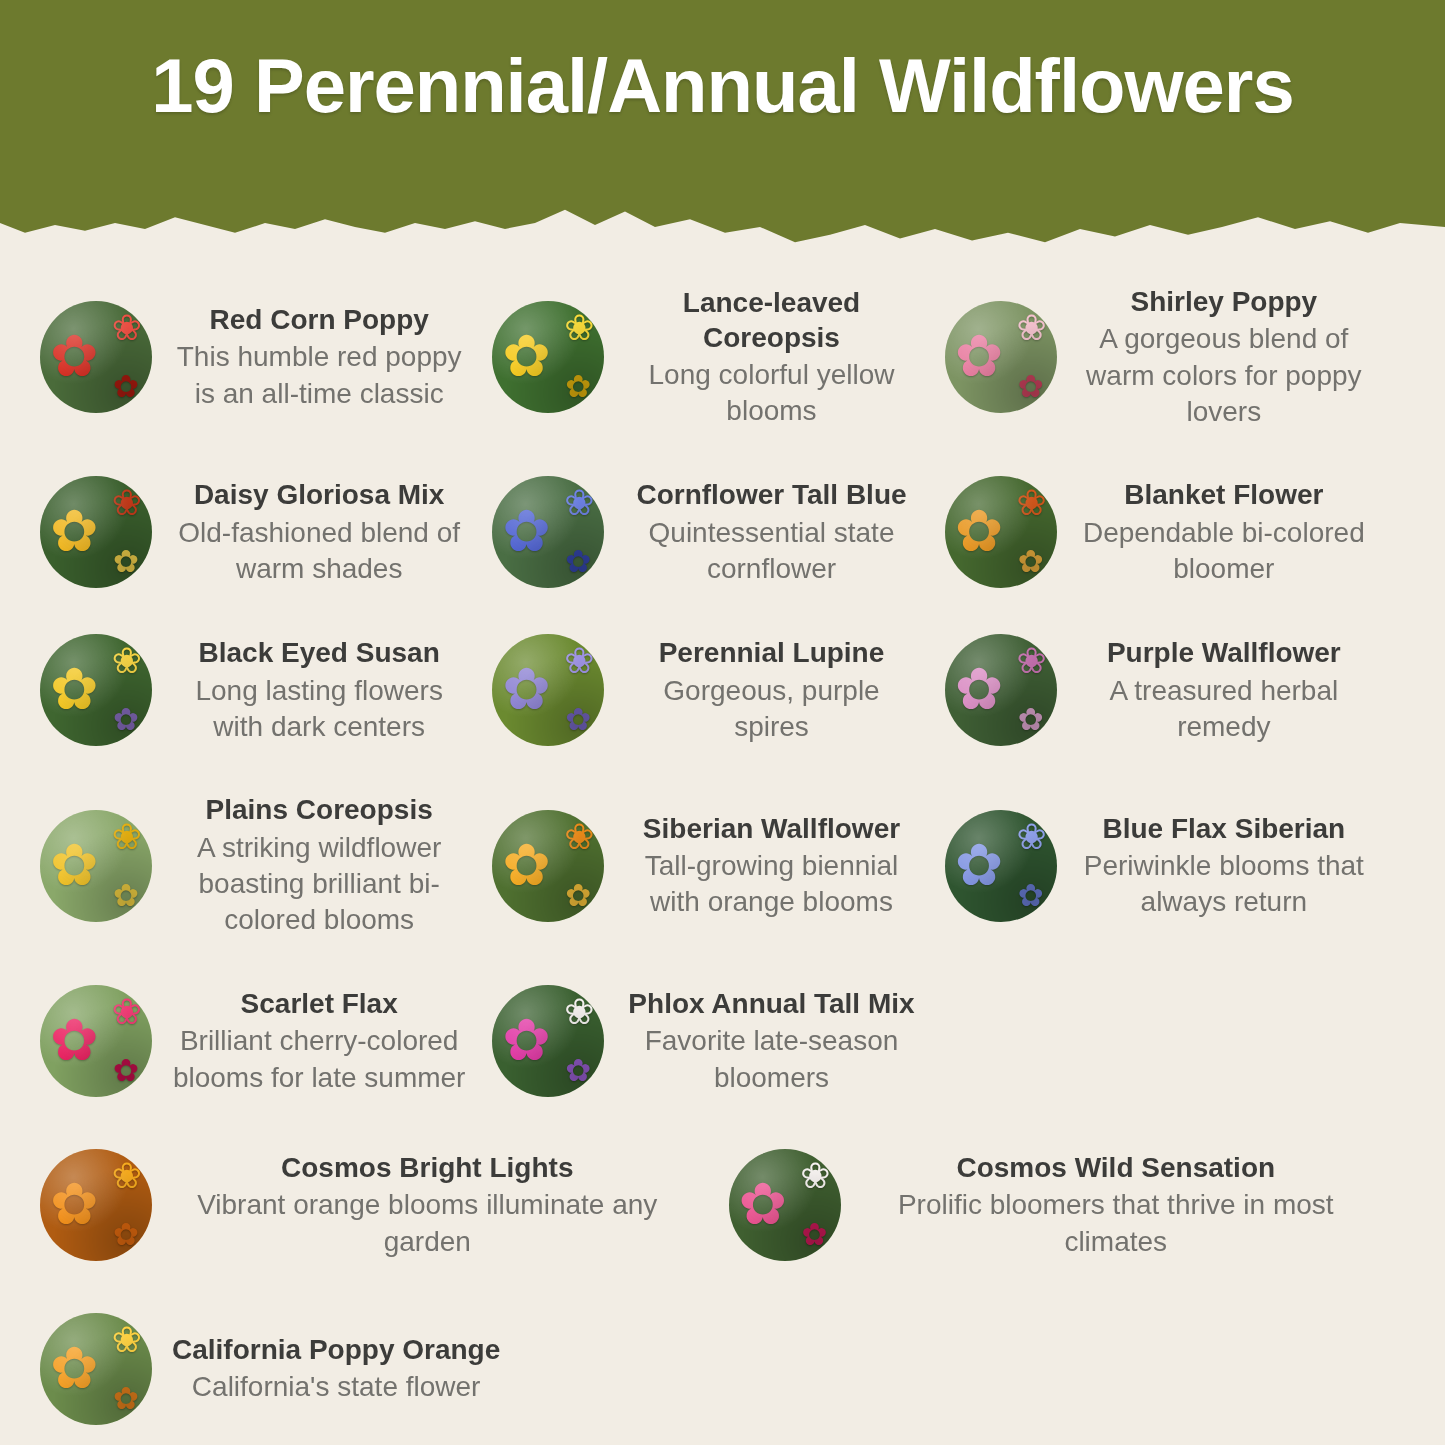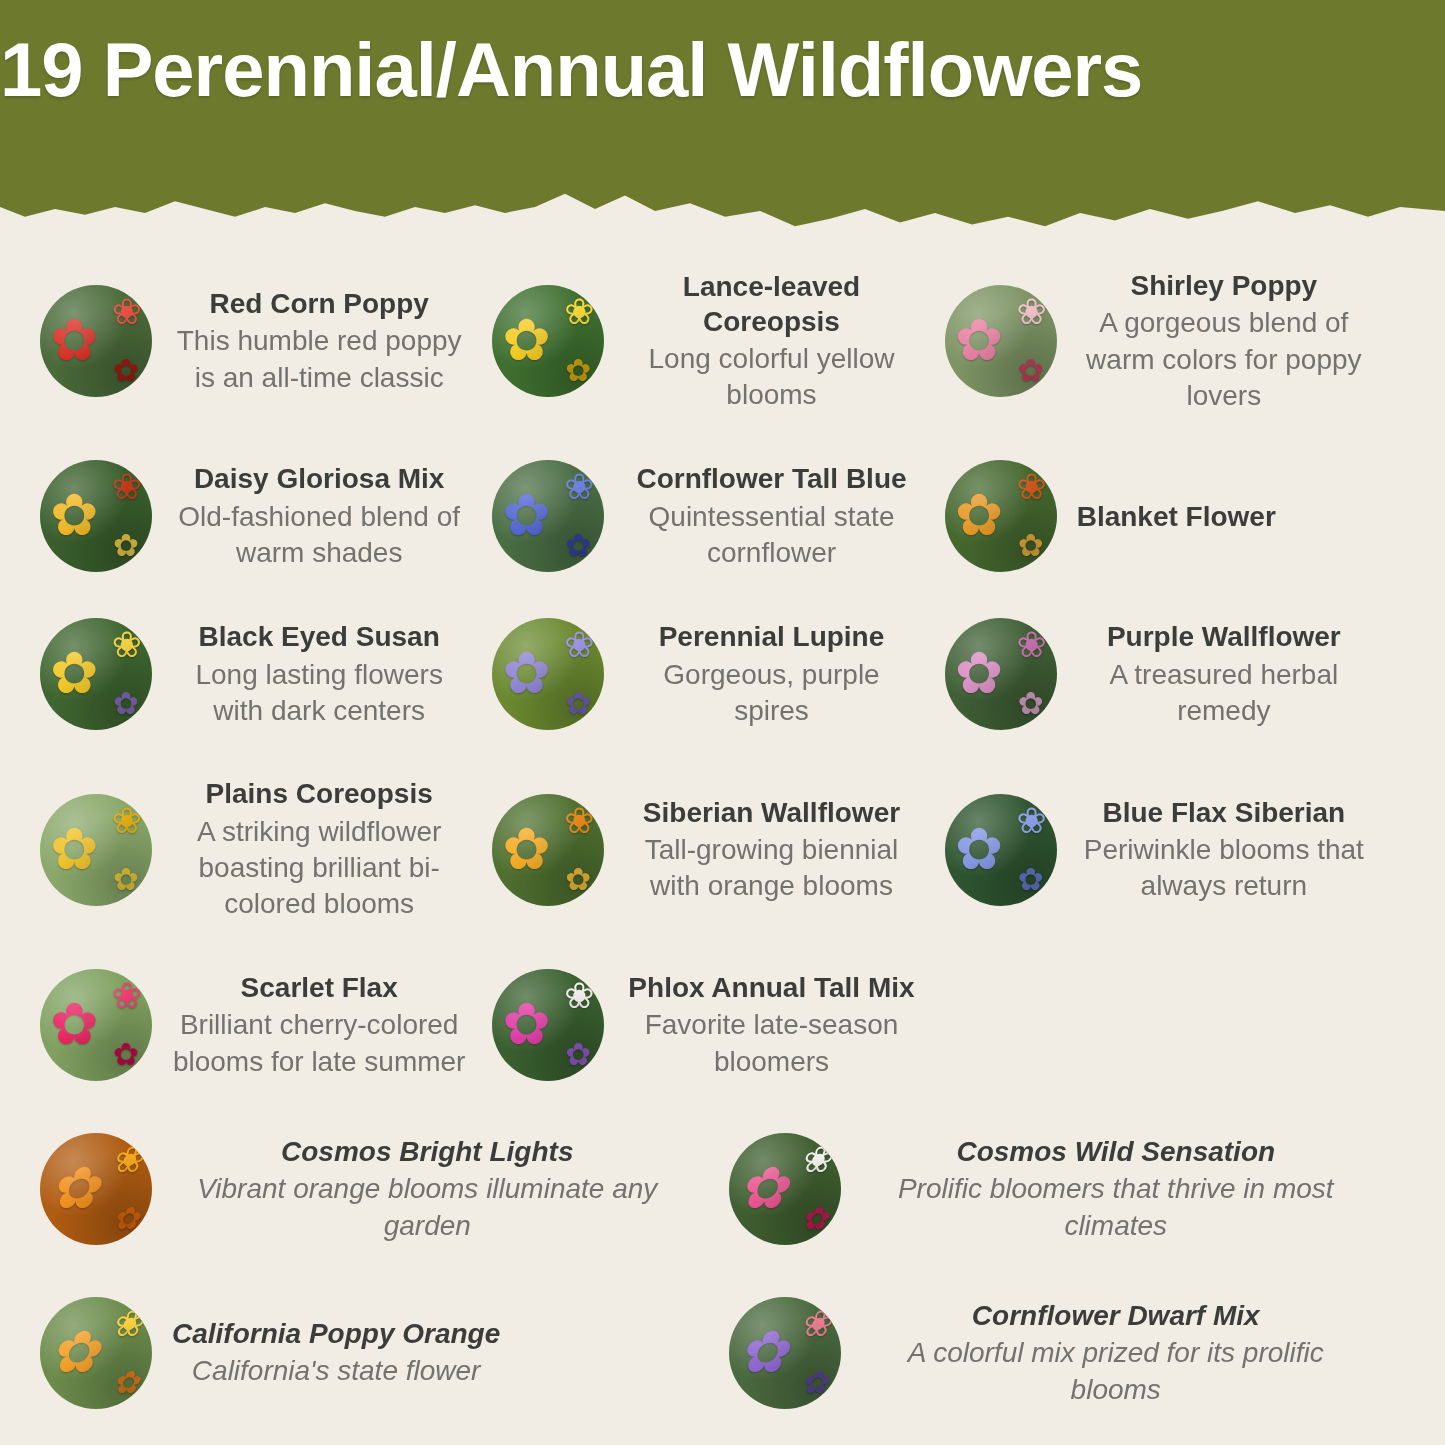--- a/index.html
+++ b/index.html
@@ -10,21 +10,22 @@
     width: 1445px;
     height: 1445px;
     background: #f2ede4;
     font-family: "Liberation Sans", sans-serif;
     overflow: hidden;
   }
   
   .header {
     position: relative;
     background: #6d7a2e;
-    padding-top: 30px;
+    text-align: center;
+    padding-top: 46px;
     height: 156px;
   }
   .header-title {
     color: #ffffff;
     font-size: 76px;
     font-weight: 800;
     letter-spacing: -1px;
     line-height: 1.05;
     text-shadow: 0 2px 3px rgba(0,0,0,0.18);
   }
@@ -50,21 +51,20 @@
     grid-template-columns: repeat(3, 1fr);
     column-gap: 26px;
     row-gap: 46px;
   }
   .grid2 {
     display: grid;
     grid-template-columns: 1fr 1fr;
     column-gap: 46px;
     row-gap: 52px;
     margin-top: 52px;
-    font-style: italic;
   }
   .card {
     display: flex;
     align-items: center;
     gap: 20px;
   }
   .avatar {
     position: relative;
     width: 112px;
     height: 112px;
@@ -178,20 +178,21 @@
   </div>
 
   <div class="card">
     <div class="avatar" style="background-color: rgb(69, 104, 47);">
       <span class="p p1" style="color: rgb(232, 148, 26);">✿</span>
       <span class="p p2" style="color: rgb(210, 87, 28);">❀</span>
       <span class="p p3" style="color: rgb(242, 180, 64);">✿</span>
     </div>
     <div class="txt">
       <div class="fname">Blanket Flower</div>
+      <div class="fdesc">Dependable bi-colored bloomer</div>
     </div>
   </div>
 
   <div class="card">
     <div class="avatar" style="background-color: rgb(63, 102, 48);">
       <span class="p p1" style="color: rgb(242, 197, 26);">✿</span>
       <span class="p p2" style="color: rgb(246, 212, 69);">❀</span>
       <span class="p p3" style="color: rgb(138, 111, 194);">✿</span>
     </div>
     <div class="txt">
@@ -315,25 +316,14 @@
       <span class="p p1" style="color: rgb(245, 156, 28);">✿</span>
       <span class="p p2" style="color: rgb(255, 211, 67);">❀</span>
       <span class="p p3" style="color: rgb(234, 131, 28);">✿</span>
     </div>
     <div class="txt">
       <div class="fname">California Poppy Orange</div>
       <div class="fdesc">California's state flower</div>
     </div>
   </div>
 
-  <div class="card">
-    <div class="avatar" style="background-color: rgb(74, 106, 63);">
-      <span class="p p1" style="color: rgb(138, 95, 210);">✿</span>
-      <span class="p p2" style="color: rgb(236, 126, 146);">❀</span>
-      <span class="p p3" style="color: rgb(90, 74, 156);">✿</span>
-    </div>
-    <div class="txt">
-      <div class="fname">Cornflower Dwarf Mix</div>
-      <div class="fdesc">A colorful mix prized for its prolific blooms</div>
-    </div>
-  </div>
 </div>
 </main>
 
 </body></html>

